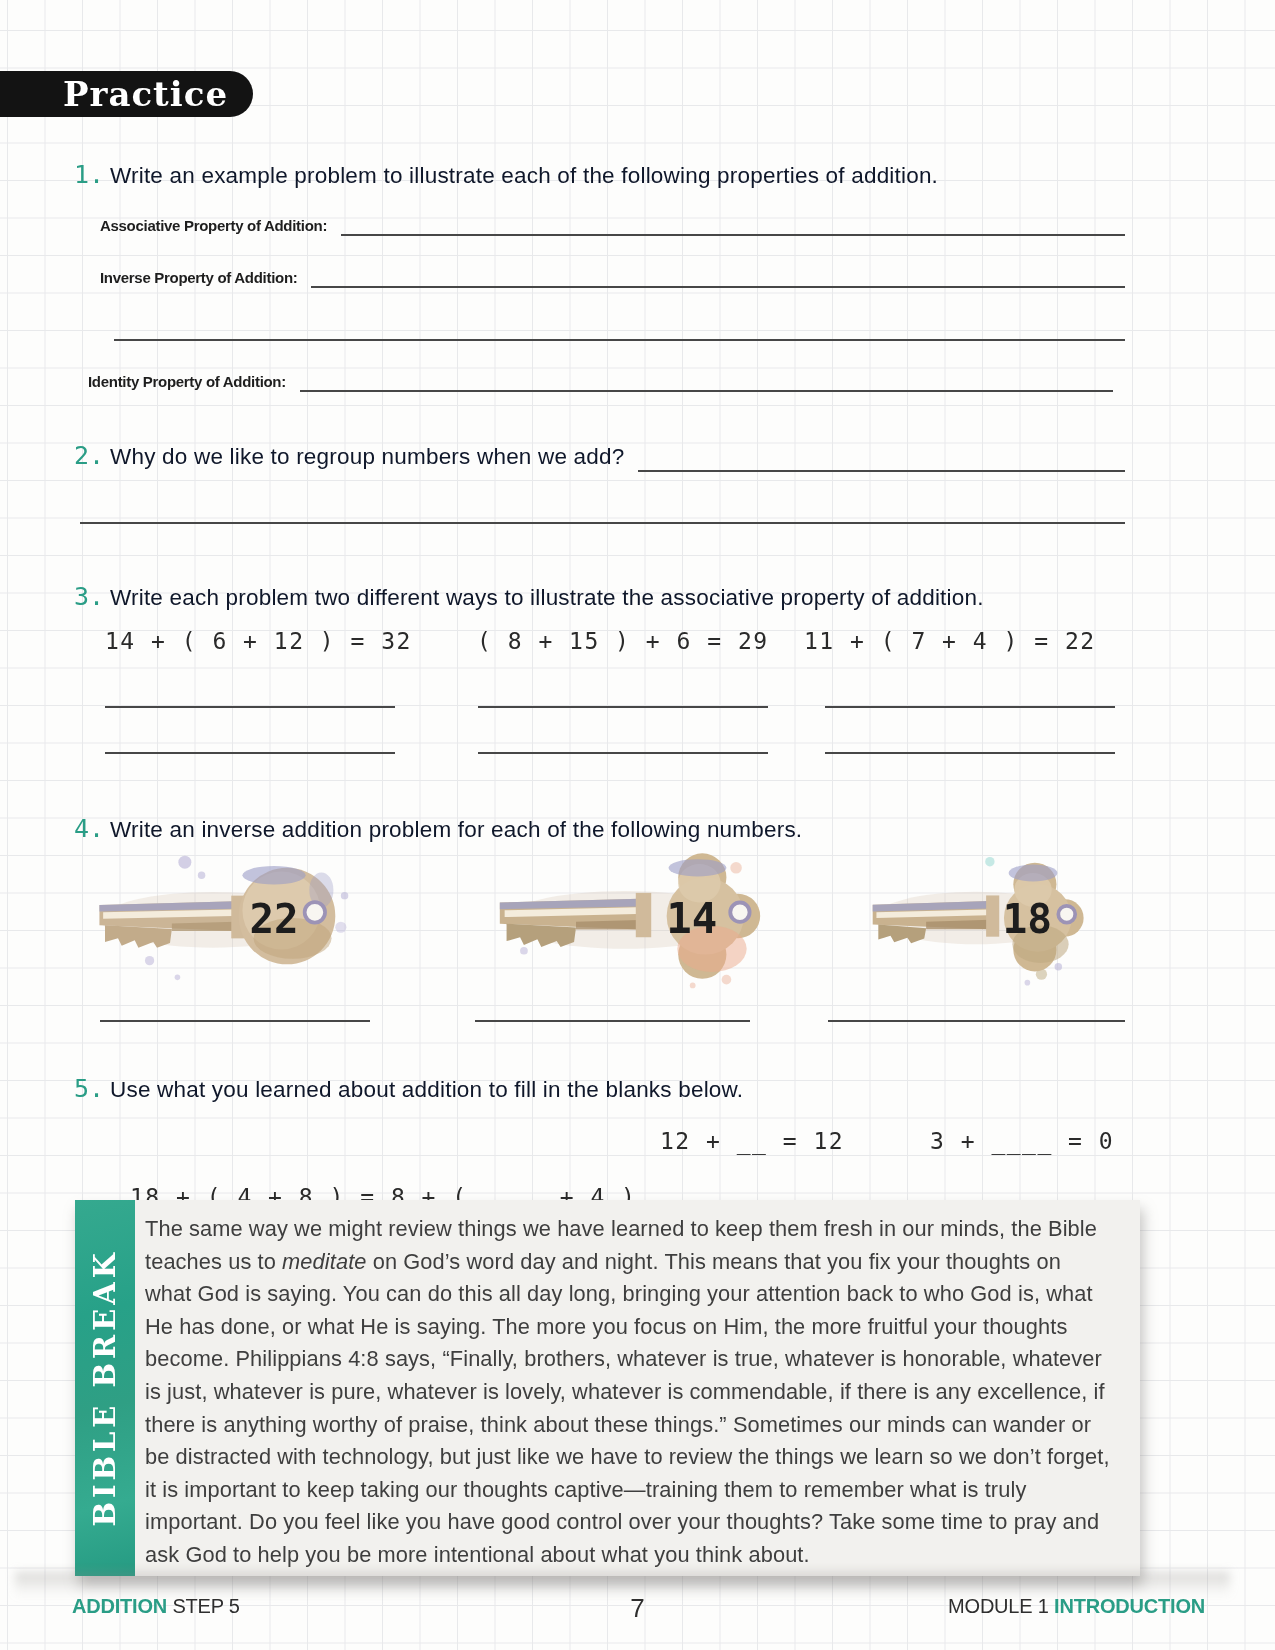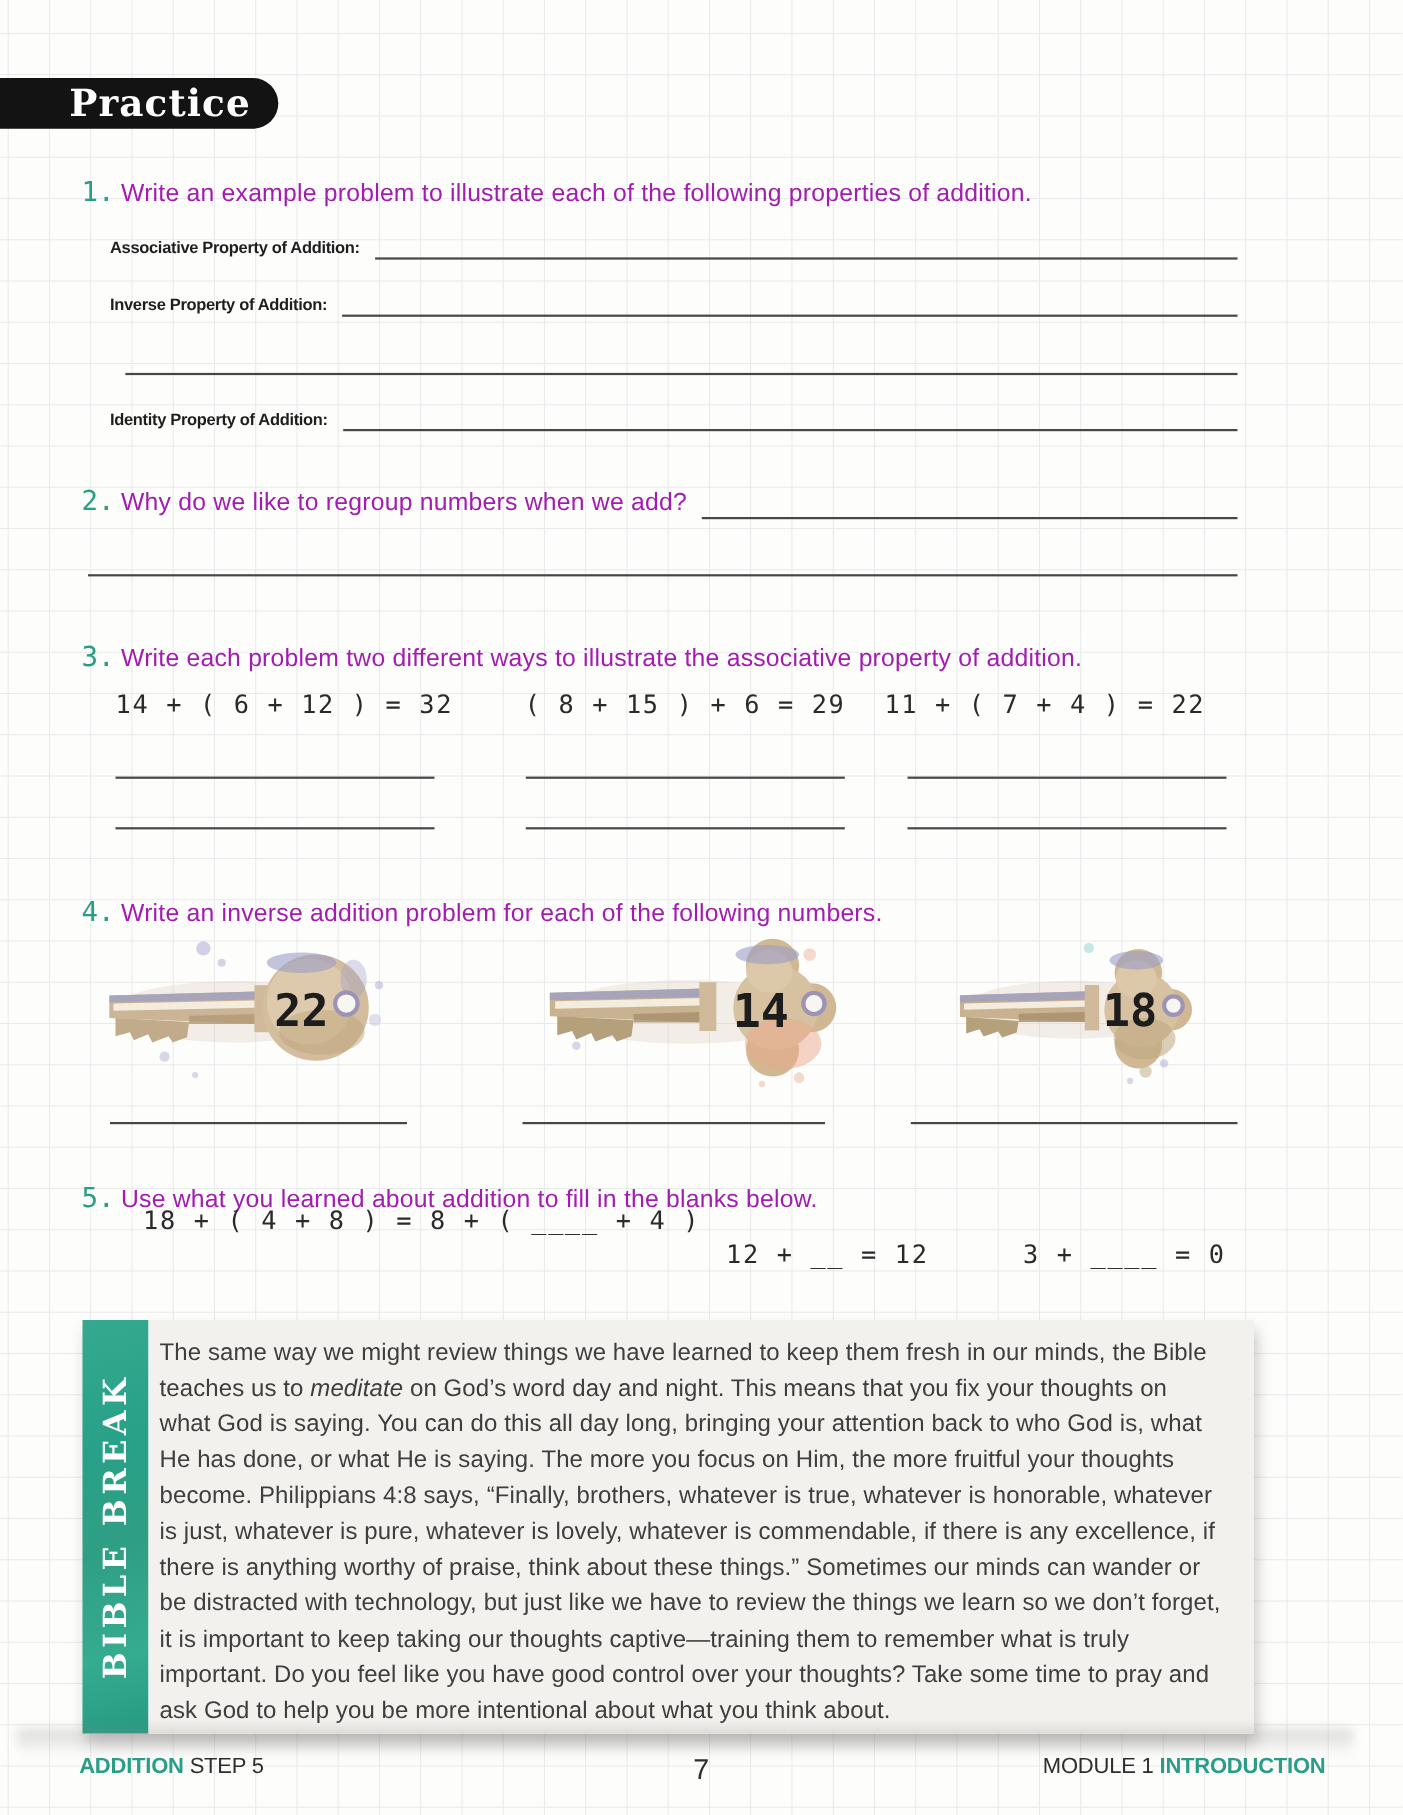--- a/index.html
+++ b/index.html
@@ -26,21 +26,21 @@
     font-family:"DejaVu Serif", serif;font-weight:bold;color:#ffffff;
     font-size:34px;letter-spacing:1px;padding-left:38px;
   }
 
   
   .qrow{display:flex;align-items:baseline;}
   .qnum{
     font-family:"DejaVu Sans Mono", monospace;font-size:25px;color:#2a9d86;
     width:36px;flex:0 0 36px;
   }
-  .qtext{font-size:22.5px;color:#a21caf;letter-spacing:.2px;white-space:nowrap;}
+  .qtext{font-size:22.5px;color:#0f172a;letter-spacing:.2px;white-space:nowrap;}
 
   
   .labrow{display:flex;align-items:flex-end;height:34px;}
   .plabel{
     font-weight:bold;font-size:15px;color:#1e1e1e;letter-spacing:-.3px;
     white-space:nowrap;padding-bottom:2px;
   }
   .line{border-bottom:2px solid #474747;}
   .grow{flex:1 1 auto;margin-left:14px;height:100%;}
 
@@ -105,21 +105,21 @@
   <span class="plabel">Associative Property of Addition:</span>
   <span class="line grow"></span>
 </div>
 <div class="abs labrow" style="left:100px;top:254px;width:1025px;">
   <span class="plabel">Inverse Property of Addition:</span>
   <span class="line grow"></span>
 </div>
 <div class="abs labrow" style="left:100px;top:307px;width:1025px;">
   <span class="line grow"></span>
 </div>
-<div class="abs labrow" style="left:100px;top:358px;width:1025px;">
+<div class="abs labrow" style="left:88px;top:358px;width:1025px;">
   <span class="plabel">Identity Property of Addition:</span>
   <span class="line grow"></span>
 </div>
 
 <div class="abs labrow" style="left:74px;top:440px;width:1051px;height:32px;">
   <span class="qnum" style="align-self:flex-end;padding-bottom:2px;">2.</span>
   <span class="qtext" style="align-self:flex-end;padding-bottom:2px;">Why do we like to regroup numbers when we add?</span>
   <span class="line grow"></span>
 </div>
 <div class="abs line" style="left:80px;top:498px;width:1045px;height:24px;"></div>
@@ -213,21 +213,21 @@
 </svg>
 
 <div class="abs line" style="left:100px;top:998px;width:270px;height:22px;"></div>
 <div class="abs line" style="left:475px;top:998px;width:275px;height:22px;"></div>
 <div class="abs line" style="left:828px;top:998px;width:297px;height:22px;"></div>
 
 <div class="abs qrow" style="left:74px;top:1074px;">
   <span class="qnum">5.</span>
   <span class="qtext">Use what you learned about addition to fill in the blanks below.</span>
 </div>
-<span class="abs hand" style="left:130px;top:1097px;">18 + ( 4 + 8 ) = 8 + ( ____ + 4 )</span>
+<span class="abs hand" style="left:130px;top:1184px;">18 + ( 4 + 8 ) = 8 + ( ____ + 4 )</span>
 <span class="abs hand" style="left:660px;top:1128px;">12 + __ = 12</span>
 <span class="abs hand" style="left:930px;top:1128px;">3 + ____ = 0</span>
 
 <div class="abs bible">
   <div class="bible-band">
     <span>BIBLE BREAK</span>
   </div>
   <div class="bible-body">
     <p><span>The same way we might review things we have learned to keep them fresh in our minds, the Bible teaches us to </span><i>meditate</i><span> on God’s word day and night. This means that you fix your thoughts on what God is saying. You can do this all day long, bringing your attention back to who God is, what He has done, or what He is saying. The more you focus on Him, the more fruitful your thoughts become. Philippians 4:8 says, “Finally, brothers, whatever is true, whatever is honorable, whatever is just, whatever is pure, whatever is lovely, whatever is commendable, if there is any excellence, if there is anything worthy of praise, think about these things.” Sometimes our minds can wander or be distracted with technology, but just like we have to review the things we learn so we don’t forget, it is important to keep taking our thoughts captive—training them to remember what is truly important. Do you feel like you have good control over your thoughts? Take some time to pray and ask God to help you be more intentional about what you think about.</span></p>
   </div>

